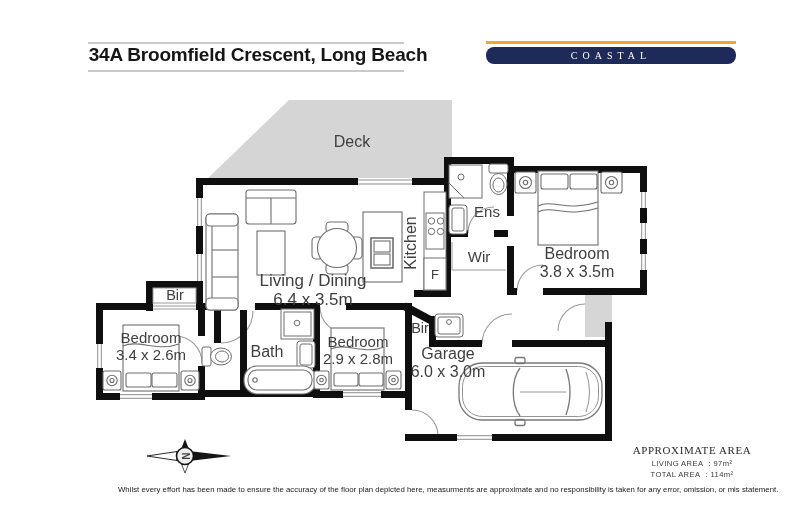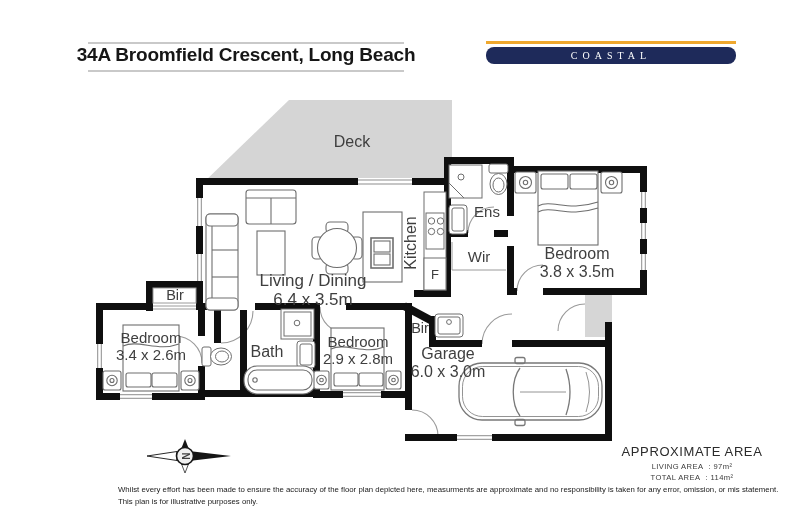--- a/index.html
+++ b/index.html
@@ -1,38 +1,38 @@
 <!DOCTYPE html>
 <html><head>
 <meta charset="utf-8">
 <style>
   html,body{margin:0;padding:0;background:#fff;}
   .canvas{position:relative;width:790px;height:527px;background:#fff;overflow:hidden;
           font-family:"Liberation Sans",sans-serif;}
   
-  .title-wrap{position:absolute;left:58px;top:44px;width:376px;text-align:center;}
+  .title-wrap{position:absolute;left:70px;top:44px;width:376px;text-align:center;}
   .rule{position:absolute;left:88px;width:316px;height:2px;background:#c9c9c9;}
   .rule.top{top:42px}.rule.bot{top:70px}
   .title{font-size:19px;font-weight:bold;color:#161616;letter-spacing:-0.2px;}
   
   .brand{position:absolute;left:486px;top:38px;width:250px;}
   .brand-name{font-family:"Liberation Serif",serif;font-weight:bold;font-size:27px;
               letter-spacing:3px;color:#1e2a5a;text-align:center;white-space:nowrap;}
   .brand-rule{height:3px;background:#efa82e;margin-top:3px;}
   .brand-bar{height:17px;background:#1e2a5a;margin-top:3px;color:#fff;text-align:center;
              font-family:"Liberation Serif",serif;font-size:10px;letter-spacing:5px;line-height:18px;border-radius:8px;}
   
   svg.plan{position:absolute;left:0;top:0;}
   svg text{font-family:"Liberation Sans",sans-serif;fill:#3f3f3f;}
   .room-lb{font-size:15px;}
   .room-lb-lg{font-size:17px;}
   .room-lb-md{font-size:16px;}
   
   .area{position:absolute;left:608px;top:444px;width:168px;text-align:center;color:#2b2b2b;}
-  .area-head{font-size:13px;letter-spacing:0.6px;}
+  .area-head{font-size:11px;letter-spacing:0.6px;font-family:Liberation Serif, serif;}
   .area-row{font-size:7.6px;letter-spacing:0.4px;margin-top:2.5px;color:#3a3a3a;}
   
   .logo-box{position:absolute;left:20px;top:494px;width:92px;height:24px;border:2px solid #111;
             text-align:center;background:#fff;}
   .logo-top{font-size:4px;letter-spacing:1.5px;margin-top:2.5px;color:#111;}
   .logo-main{font-size:9.5px;font-weight:bold;letter-spacing:0;color:#111;transform:scaleX(0.92);
              transform-origin:center;margin-top:1px;white-space:nowrap;}
   .disclaimer{position:absolute;left:118px;top:484px;width:668px;font-size:7.8px;
               line-height:11.5px;color:#1a1a1a;}
 </style>
@@ -330,16 +330,15 @@
     <div class="area-row">
       <span>LIVING AREA</span>&nbsp;&nbsp;<span>:  97m²</span>
     </div>
     <div class="area-row">
       <span>TOTAL AREA</span>&nbsp;&nbsp;<span>:  114m²</span>
     </div>
   </div>
 
   <div class="disclaimer">
     <div>Whilst every effort has been made to ensure the accuracy of the floor plan depicted here, measurments are approximate and no responsibility is taken for any error, omission, or mis statement.</div>
-    <div>This plan is for illustrative purposes only.</div>
   </div>
 
 </div>
 
 </body></html>

